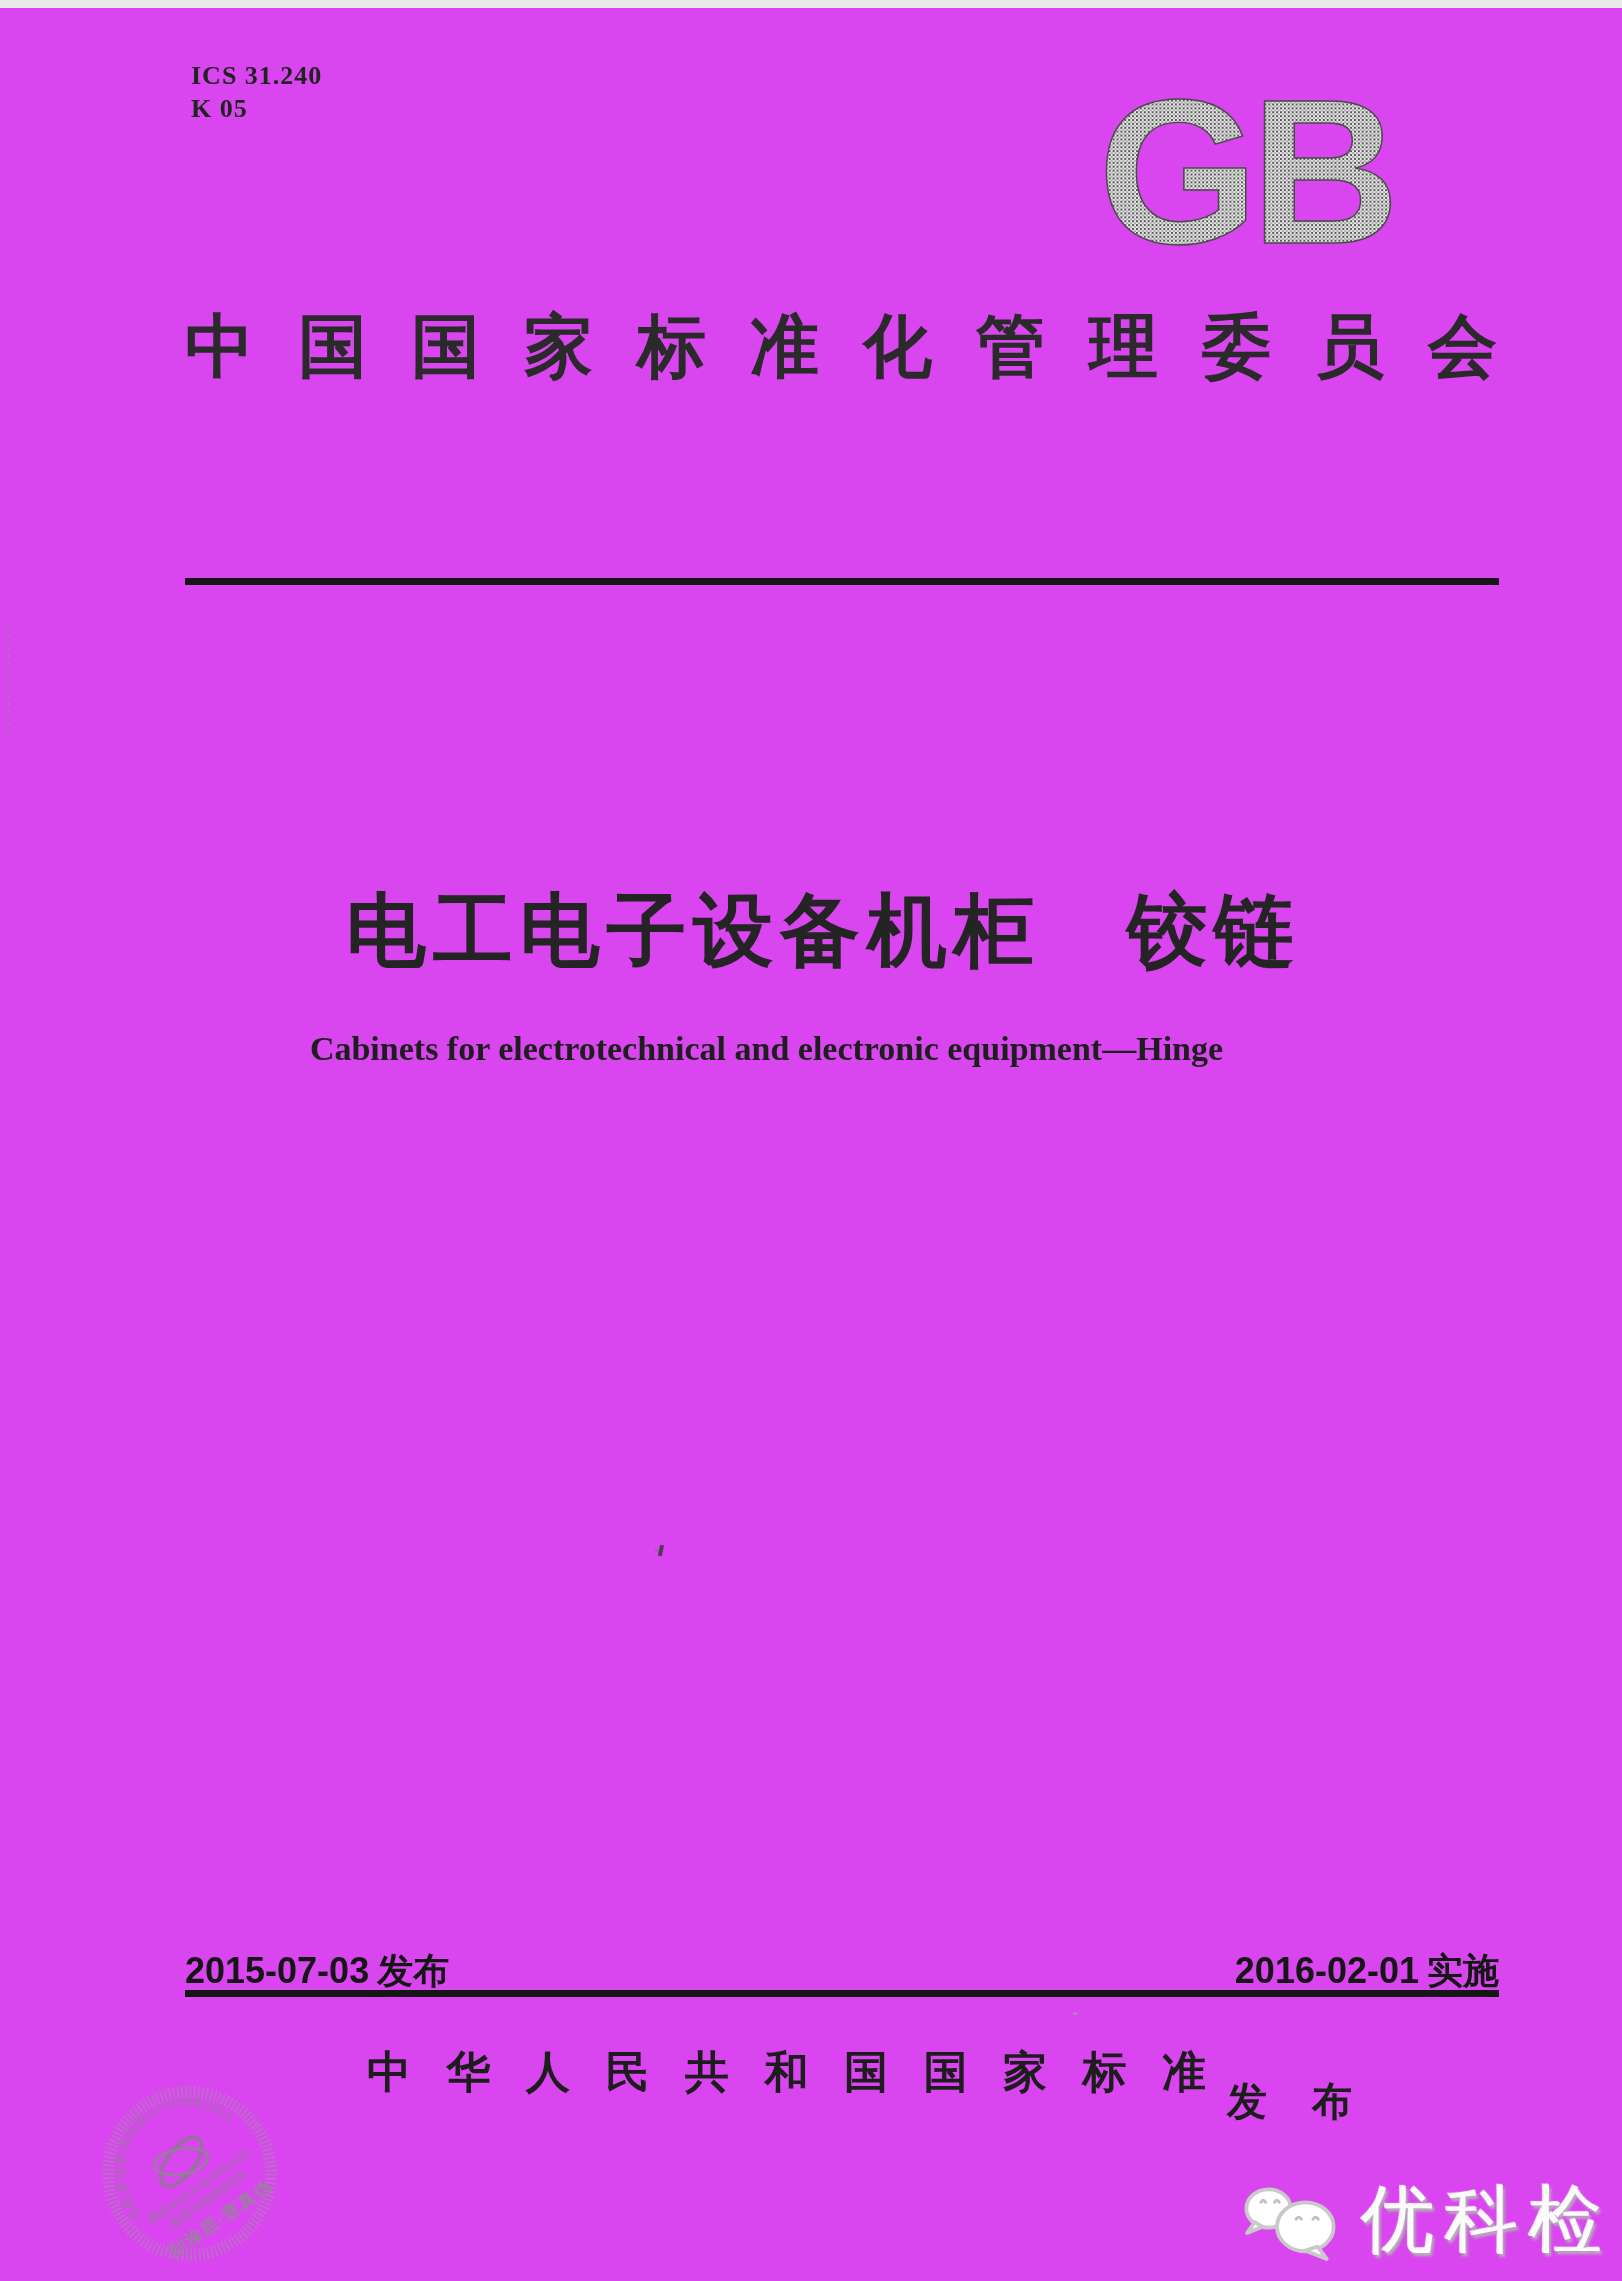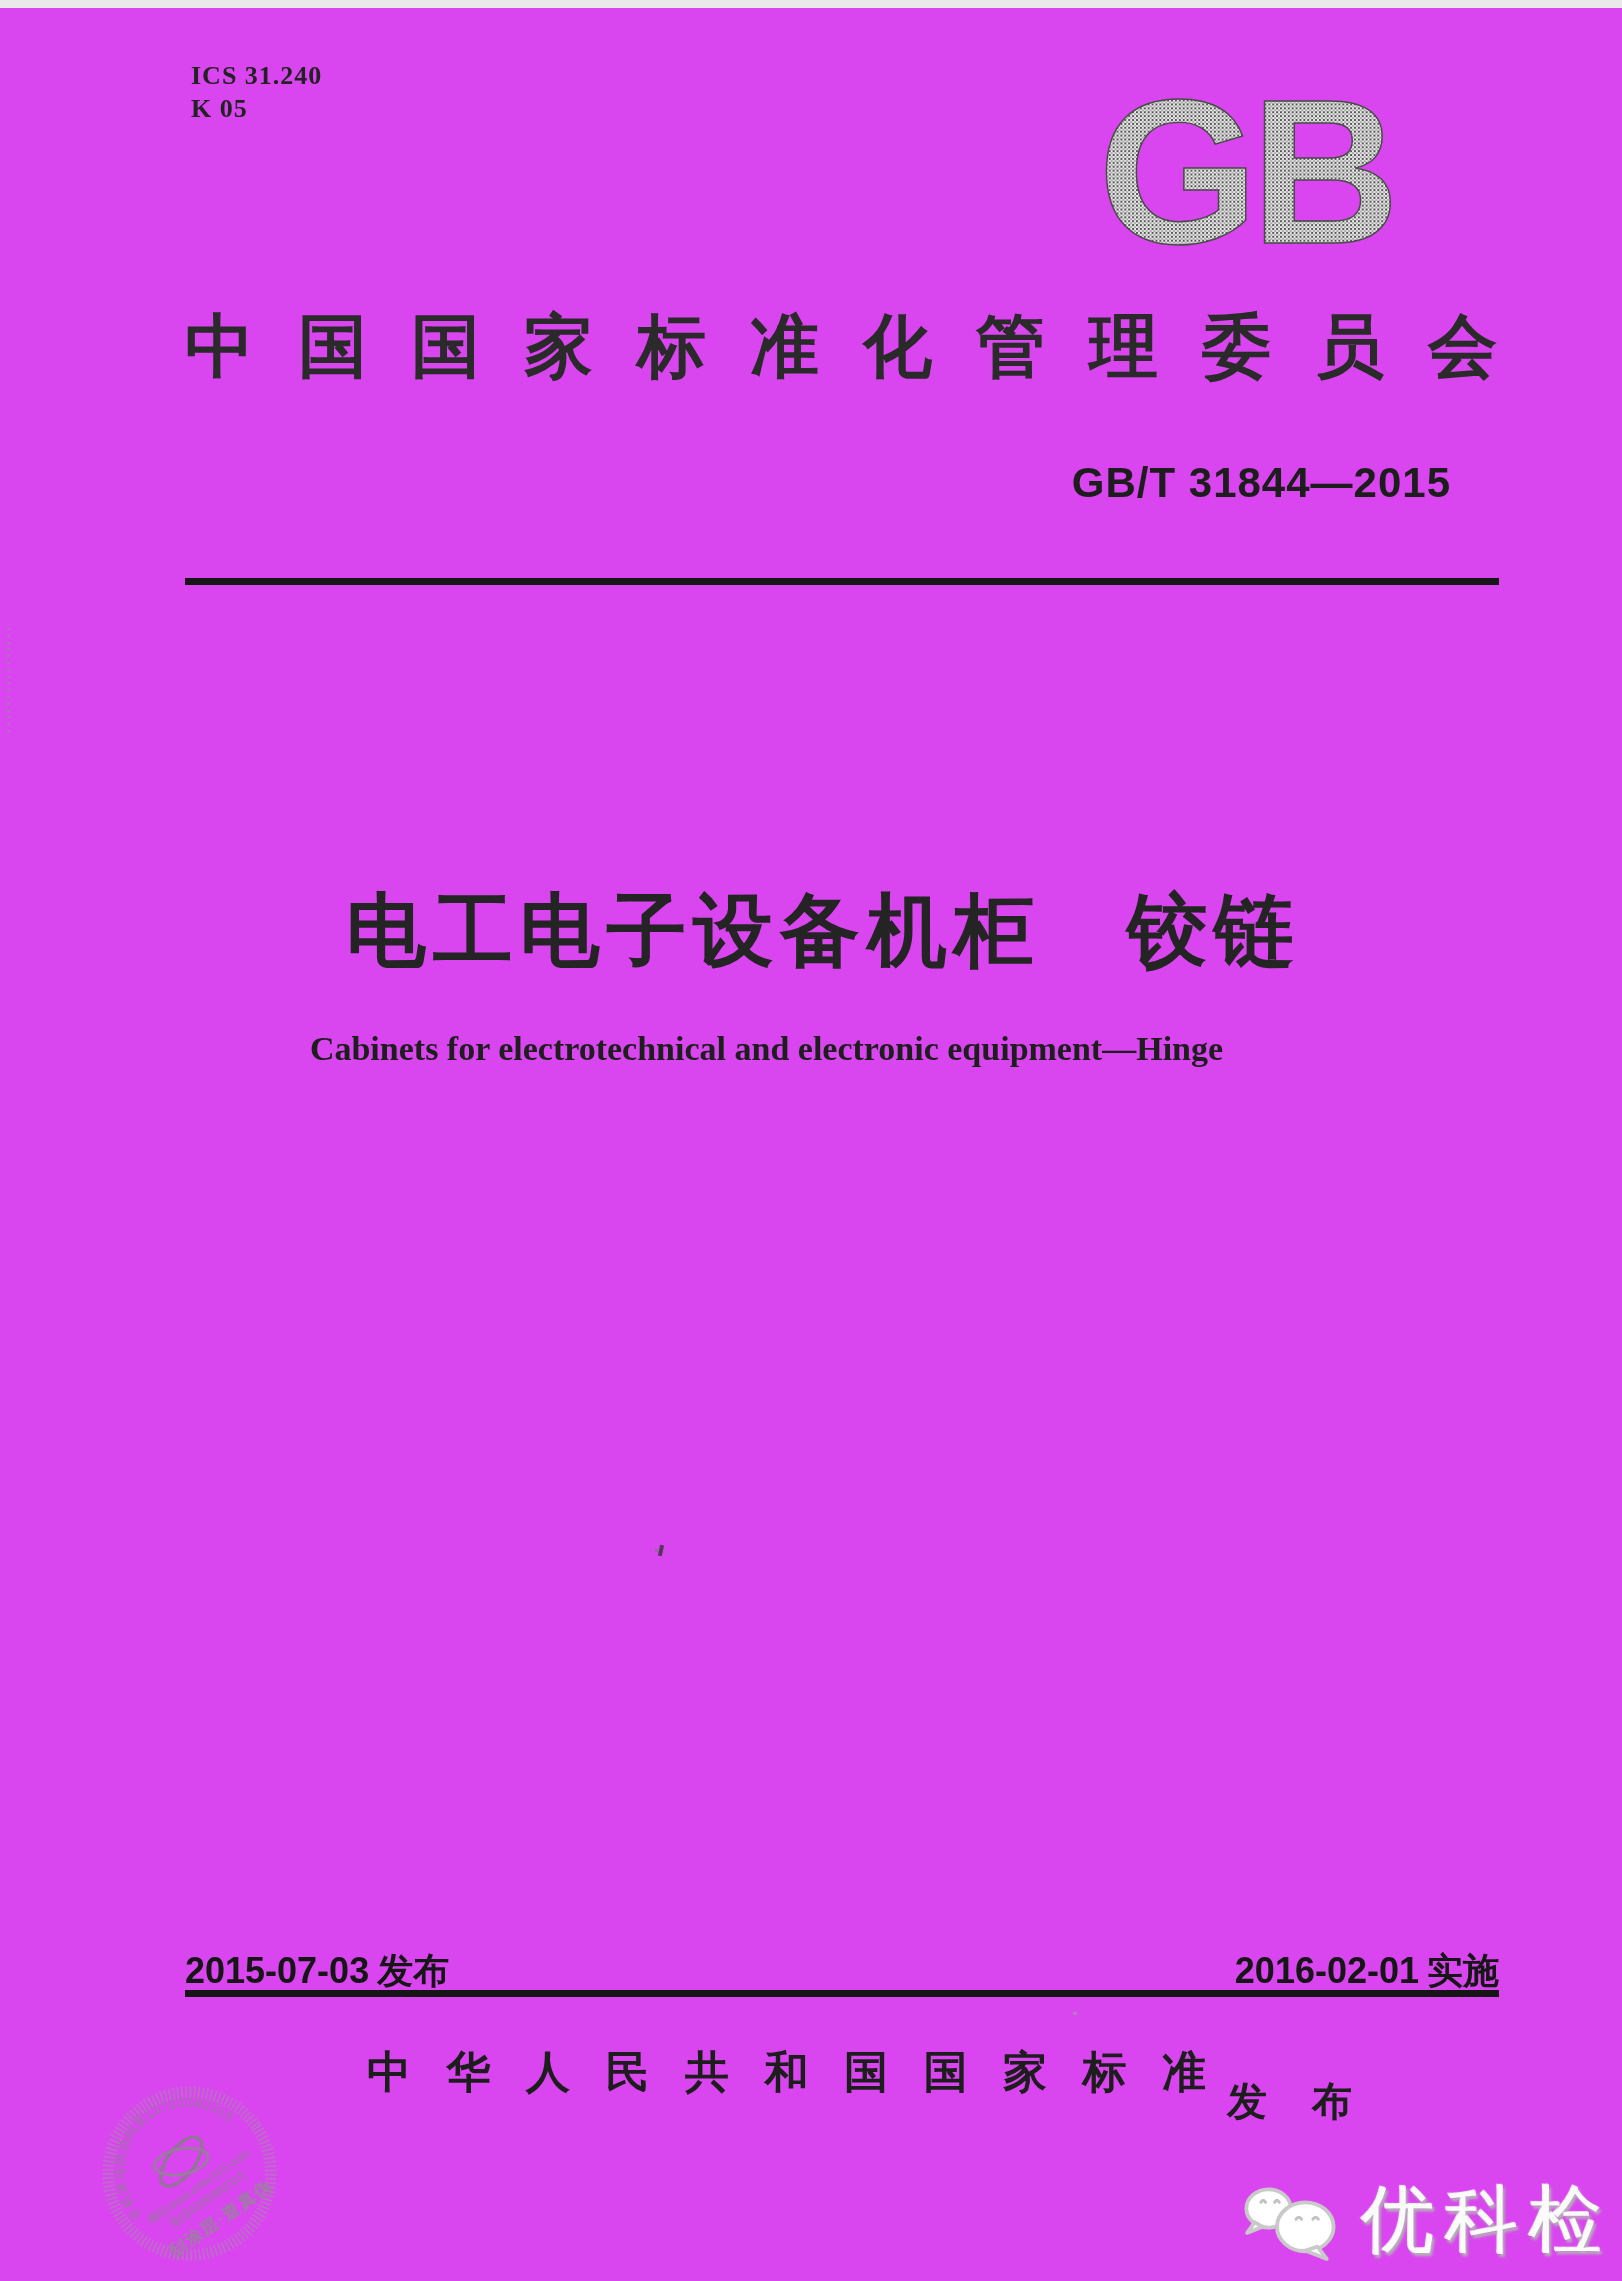--- a/index.html
+++ b/index.html
@@ -74,21 +74,20 @@
         <rect width="4" height="4" fill="#ececec"></rect>
         <circle cx="1" cy="1" r="1.15" fill="#4c4c4c"></circle>
         <circle cx="3" cy="3" r="0.85" fill="#6b6b6b"></circle>
       </pattern>
     </defs>
     <text x="168" y="163" text-anchor="middle" font-family="Liberation Sans, sans-serif" font-weight="bold" font-size="212" letter-spacing="-8" fill="url(#halftone)" stroke="#4a4a4a" stroke-width="1.5">GB</text>
   </svg>
 
   <div class="ns-heading">中国国家标准化管理委员会</div>
 
-  <div class="std-number">GB/T 31844—2015</div>
 
   <div class="rule rule-top"></div>
 
   <div class="main-title">电工电子设备机柜　铰链</div>
   <div class="sub-title">Cabinets for electrotechnical and electronic equipment—Hinge</div>
 
   <div class="dates-row">
     <div class="date-group">
       <span>2015-07-03</span>
       <span>发布</span>

